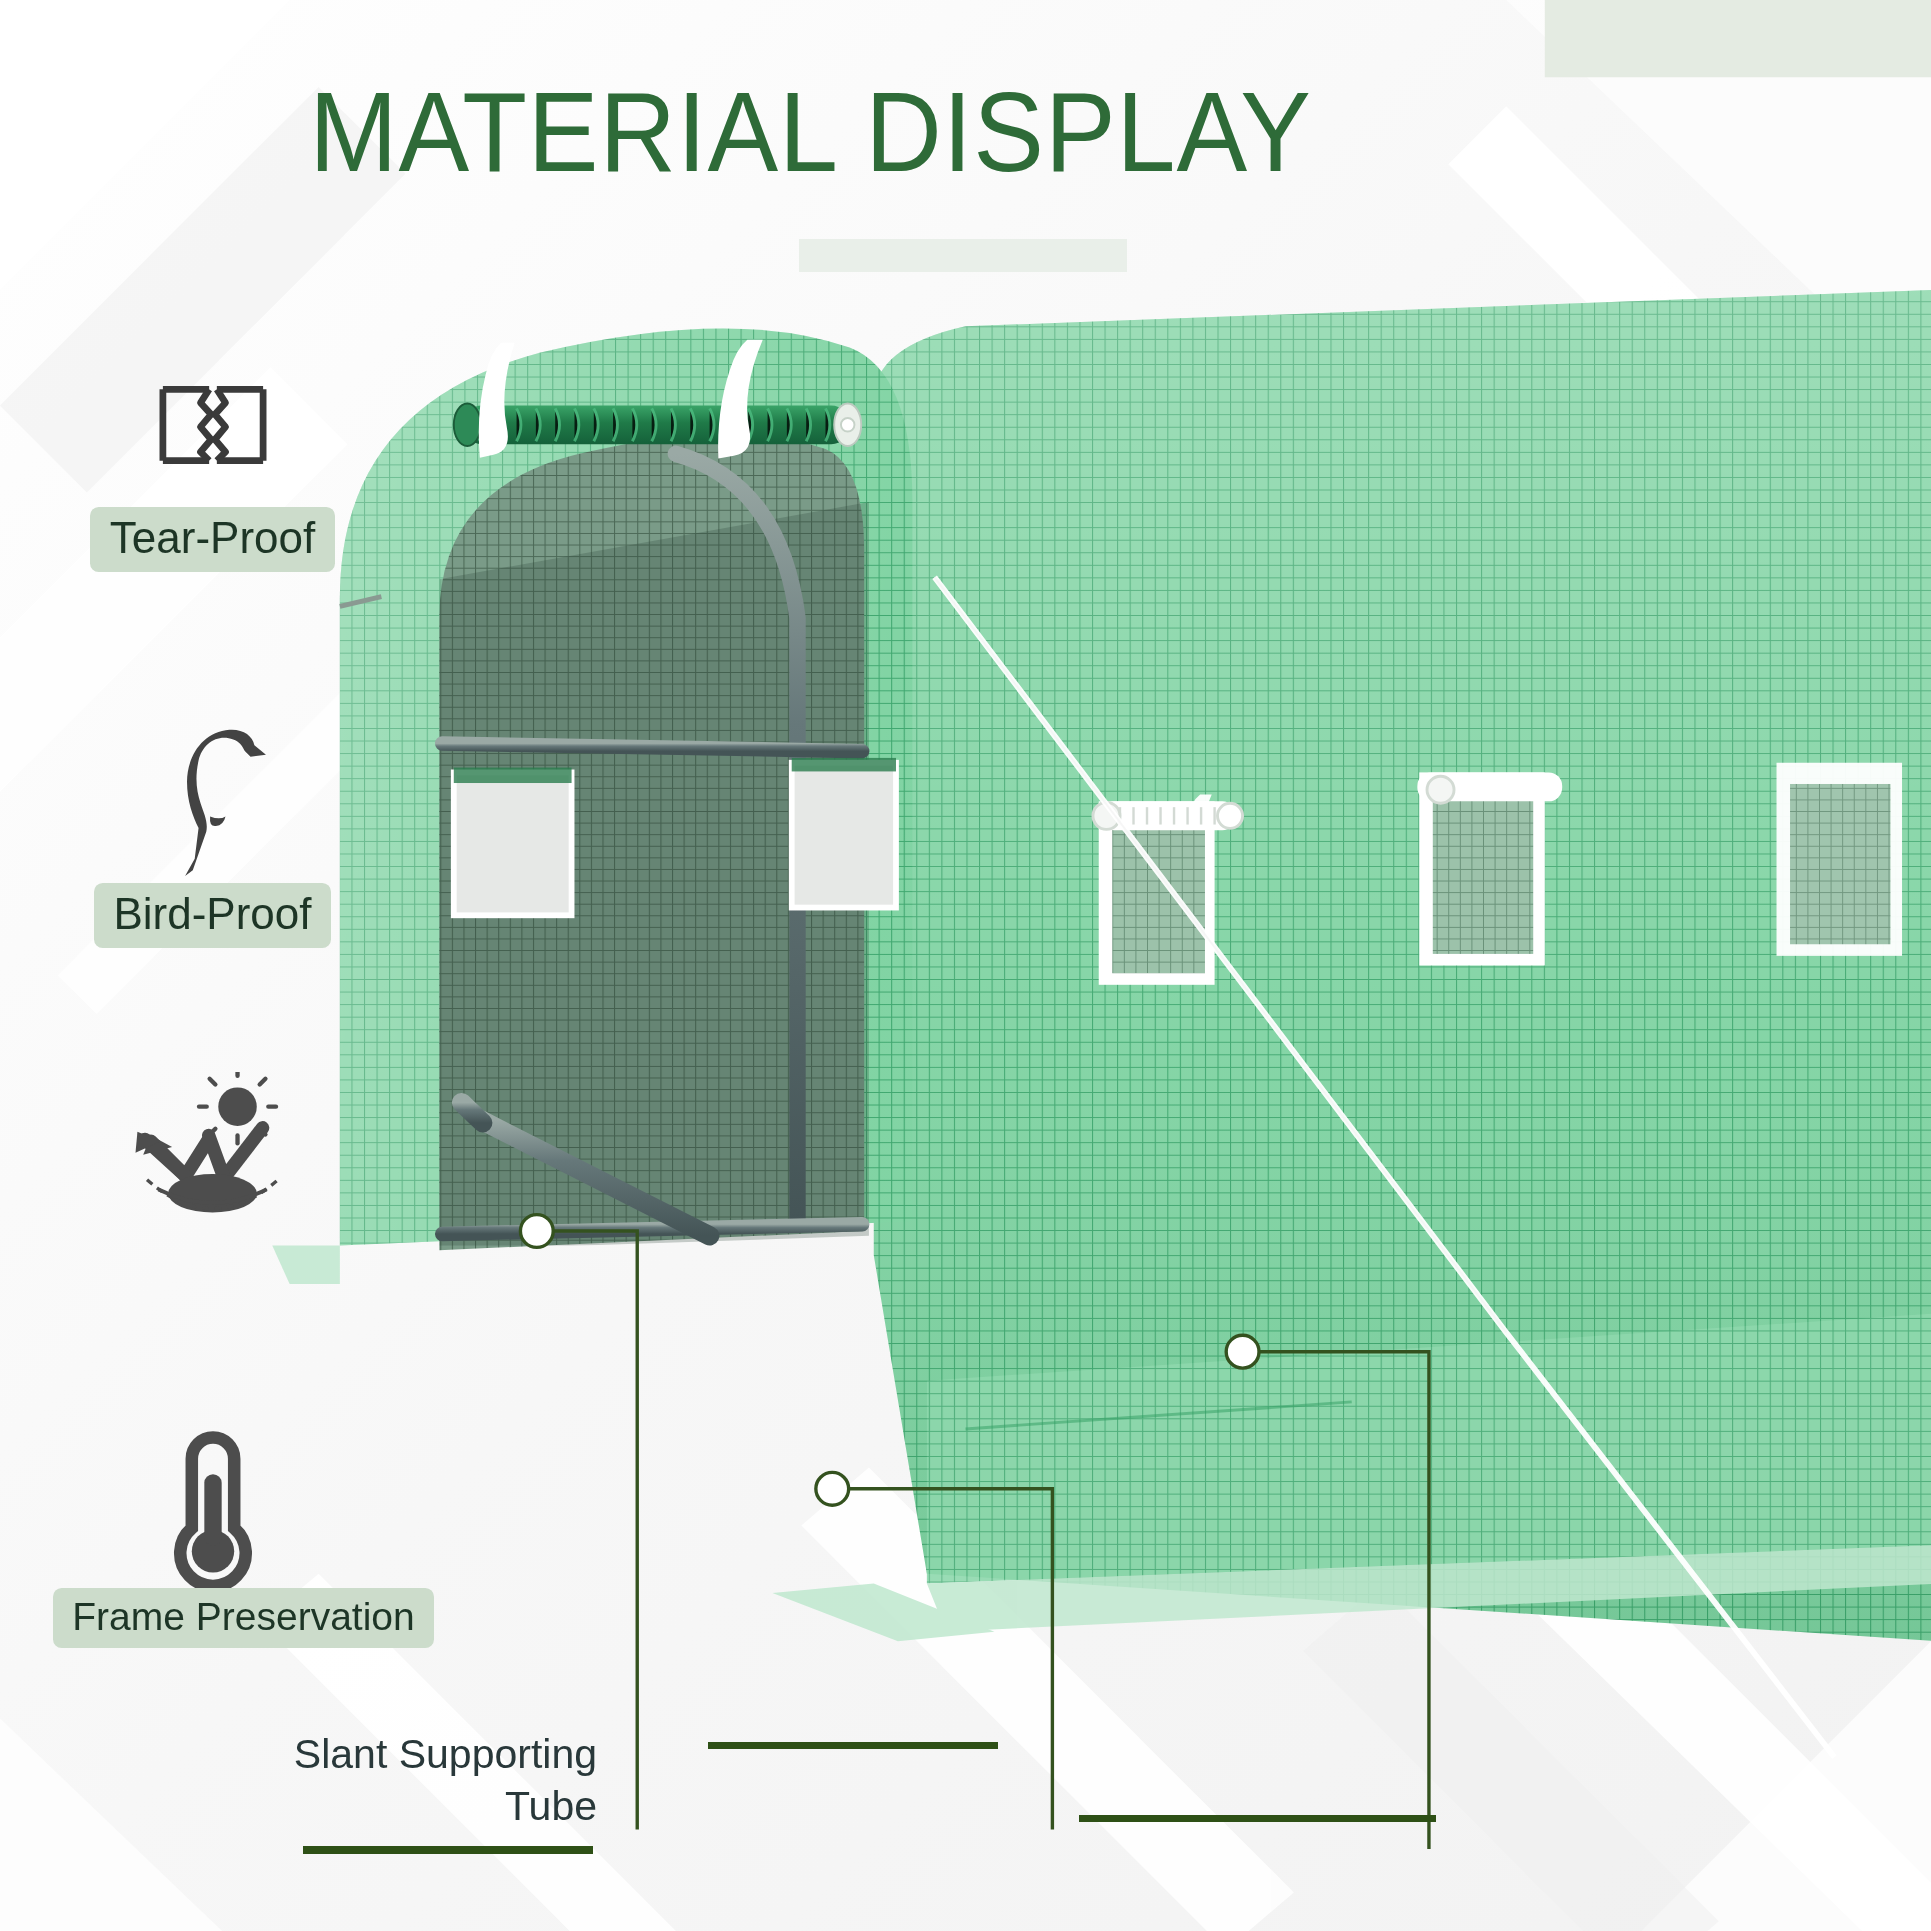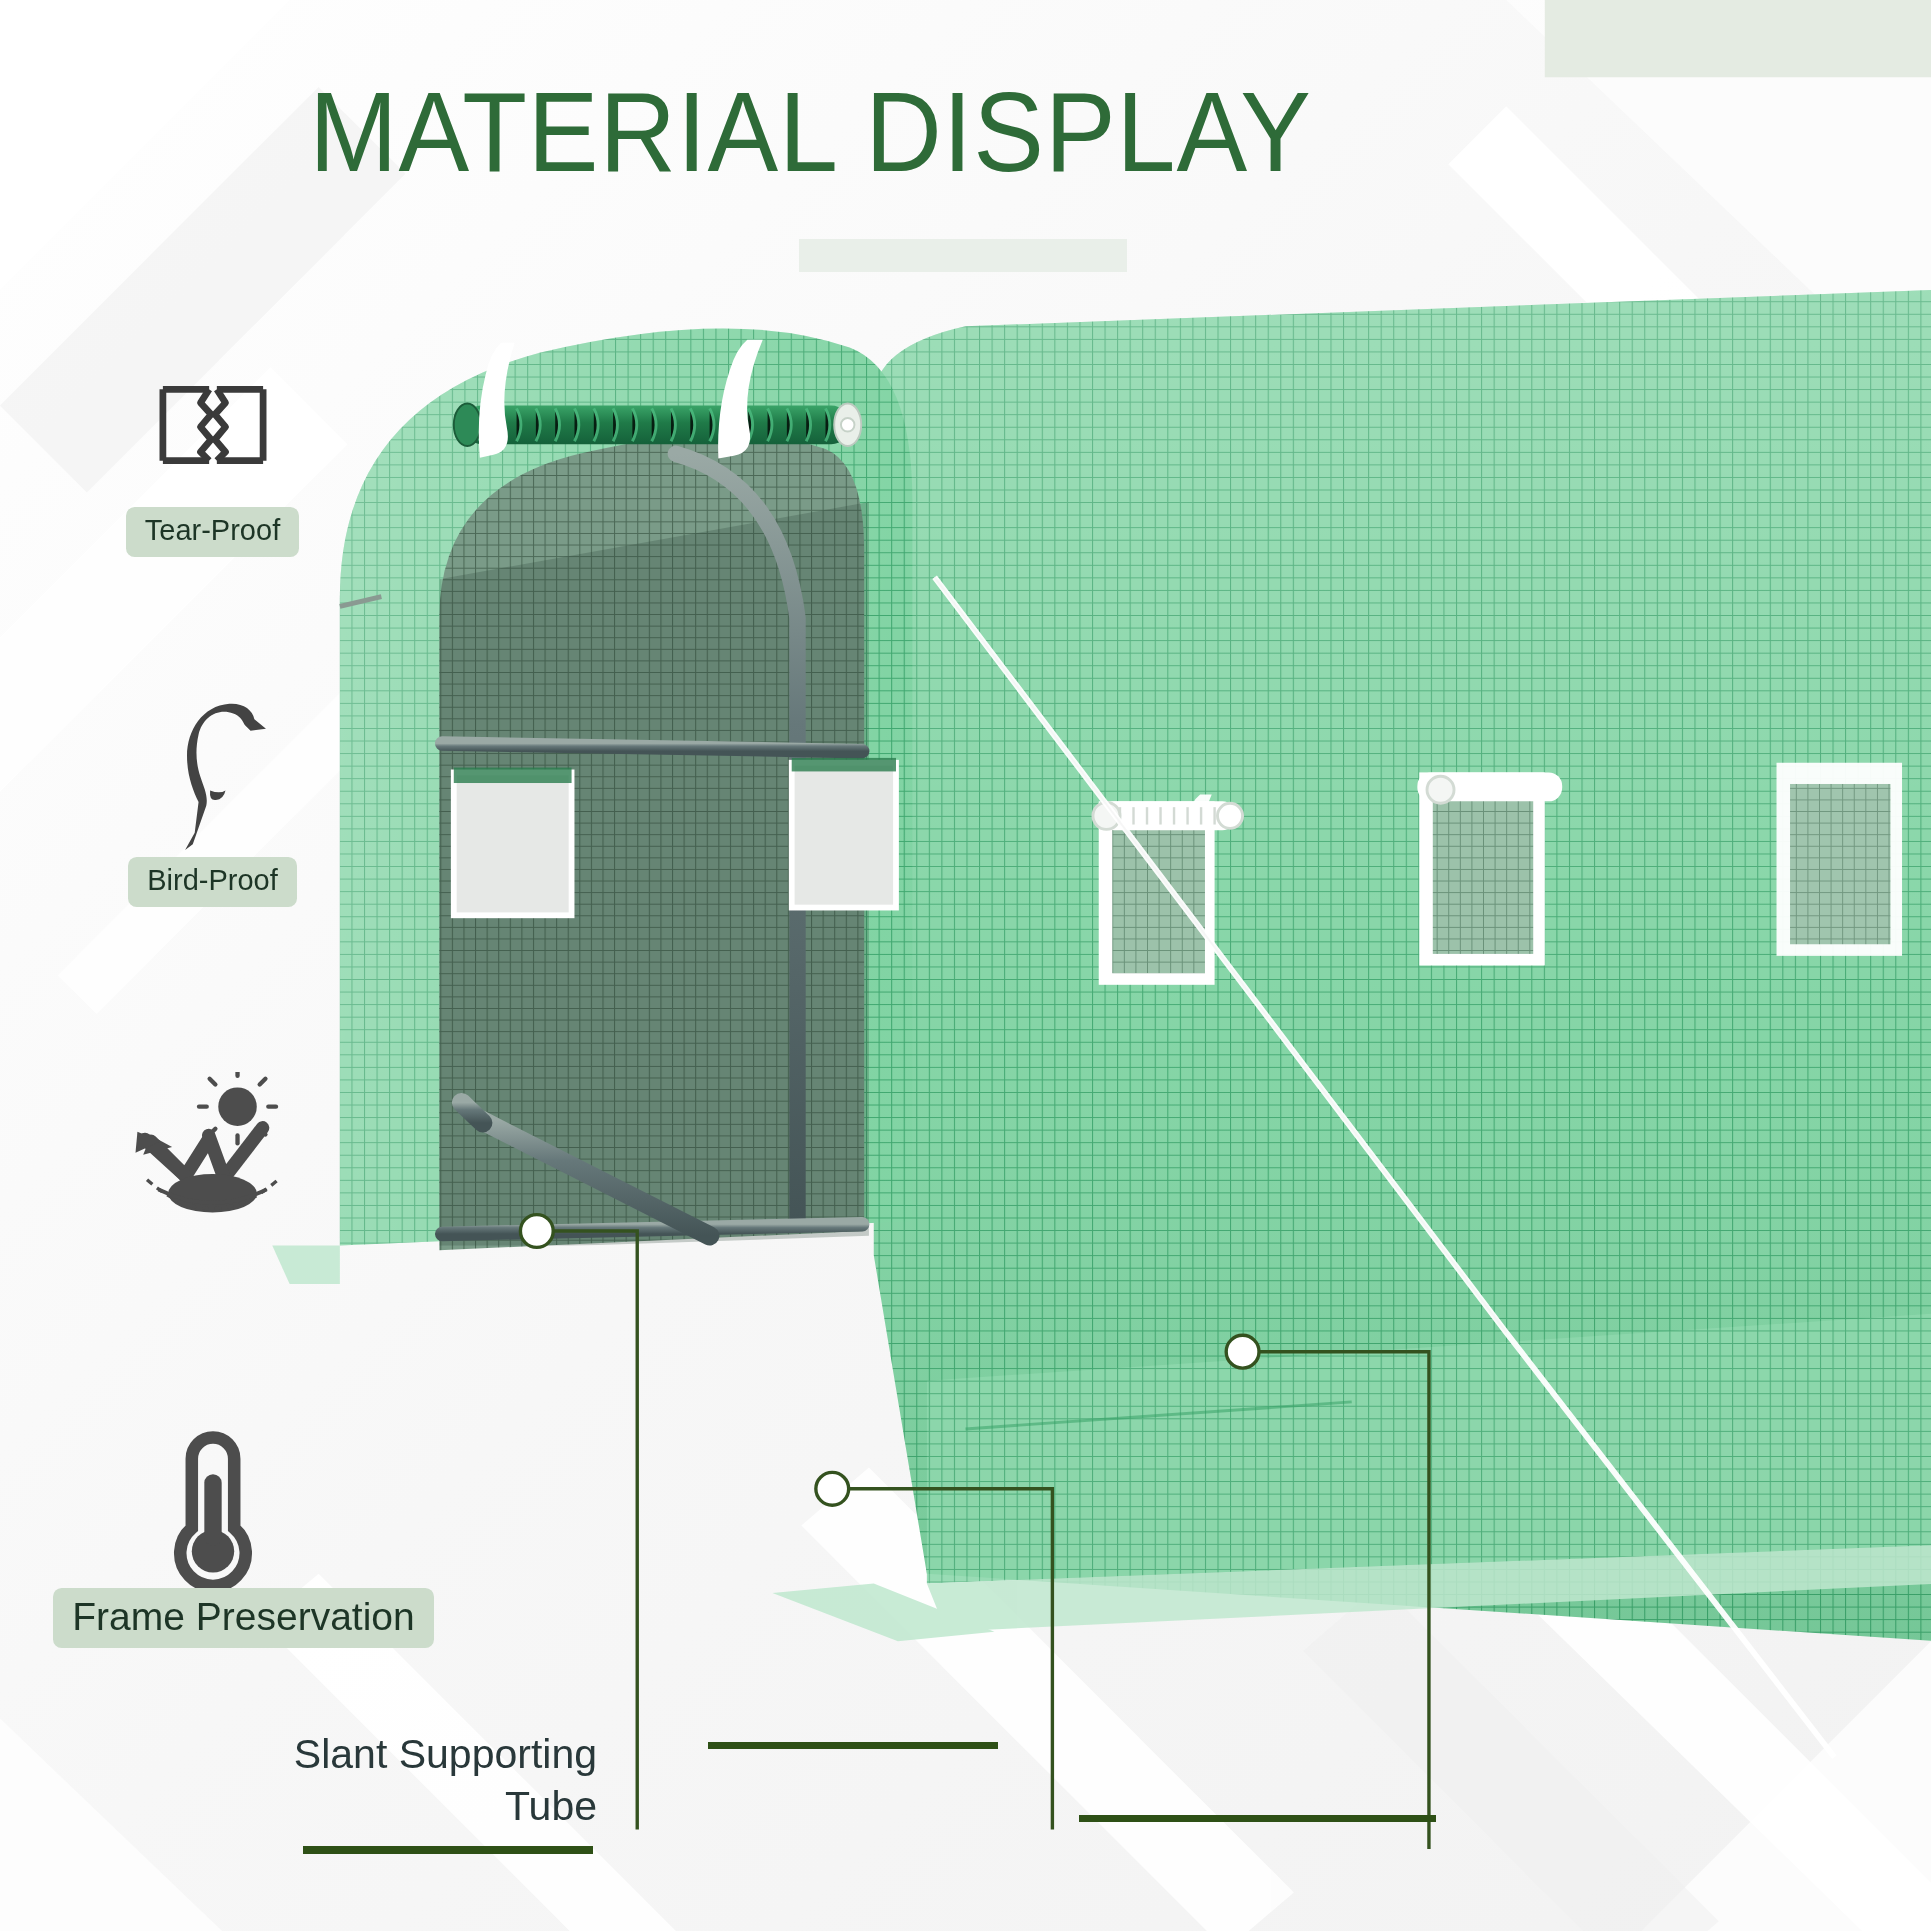--- a/index.html
+++ b/index.html
@@ -41,28 +41,28 @@
     left:53px;
   }
   .feat-icon {
     height:164px;
     display:flex; align-items:center; justify-content:center;
   }
   .feat-chip {
     display:inline-block;
     background:#ccdccb;
     color:#1d3526;
-    font-size:29px;
+    font-size:44px;
     padding:8.7px 19.3px 12.6px 19.3px;
     border-radius:8.7px;
     white-space:nowrap;
     line-height:1.0;
   }
   #feature-0 { top:343px; }
-  #feature-1 { top:693px; }
+  #feature-1 { top:719px; }
   #feature-2 { top:1067px; }
   #feature-3 { top:1424px; }
   #feature-3 .feat-chip { font-size:39px; }
 
   
   #product { position:absolute; left:0; top:0; width:1931px; height:1931px; z-index:4; }
 
   
   .callout {
     position:absolute; z-index:8; text-align:center;

